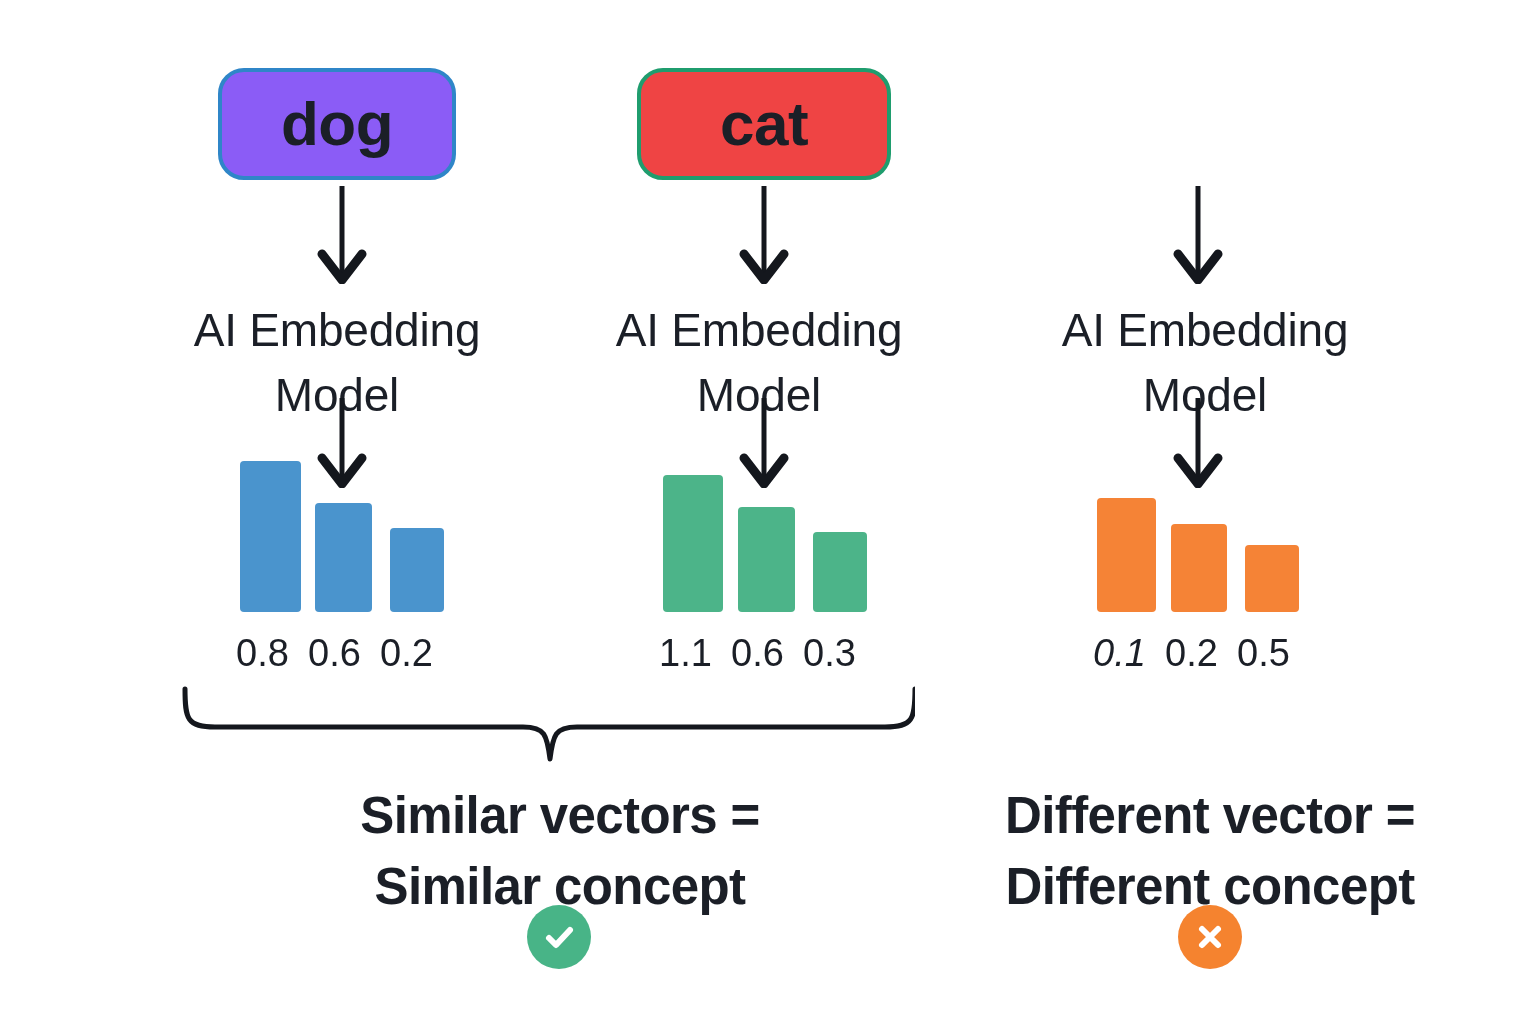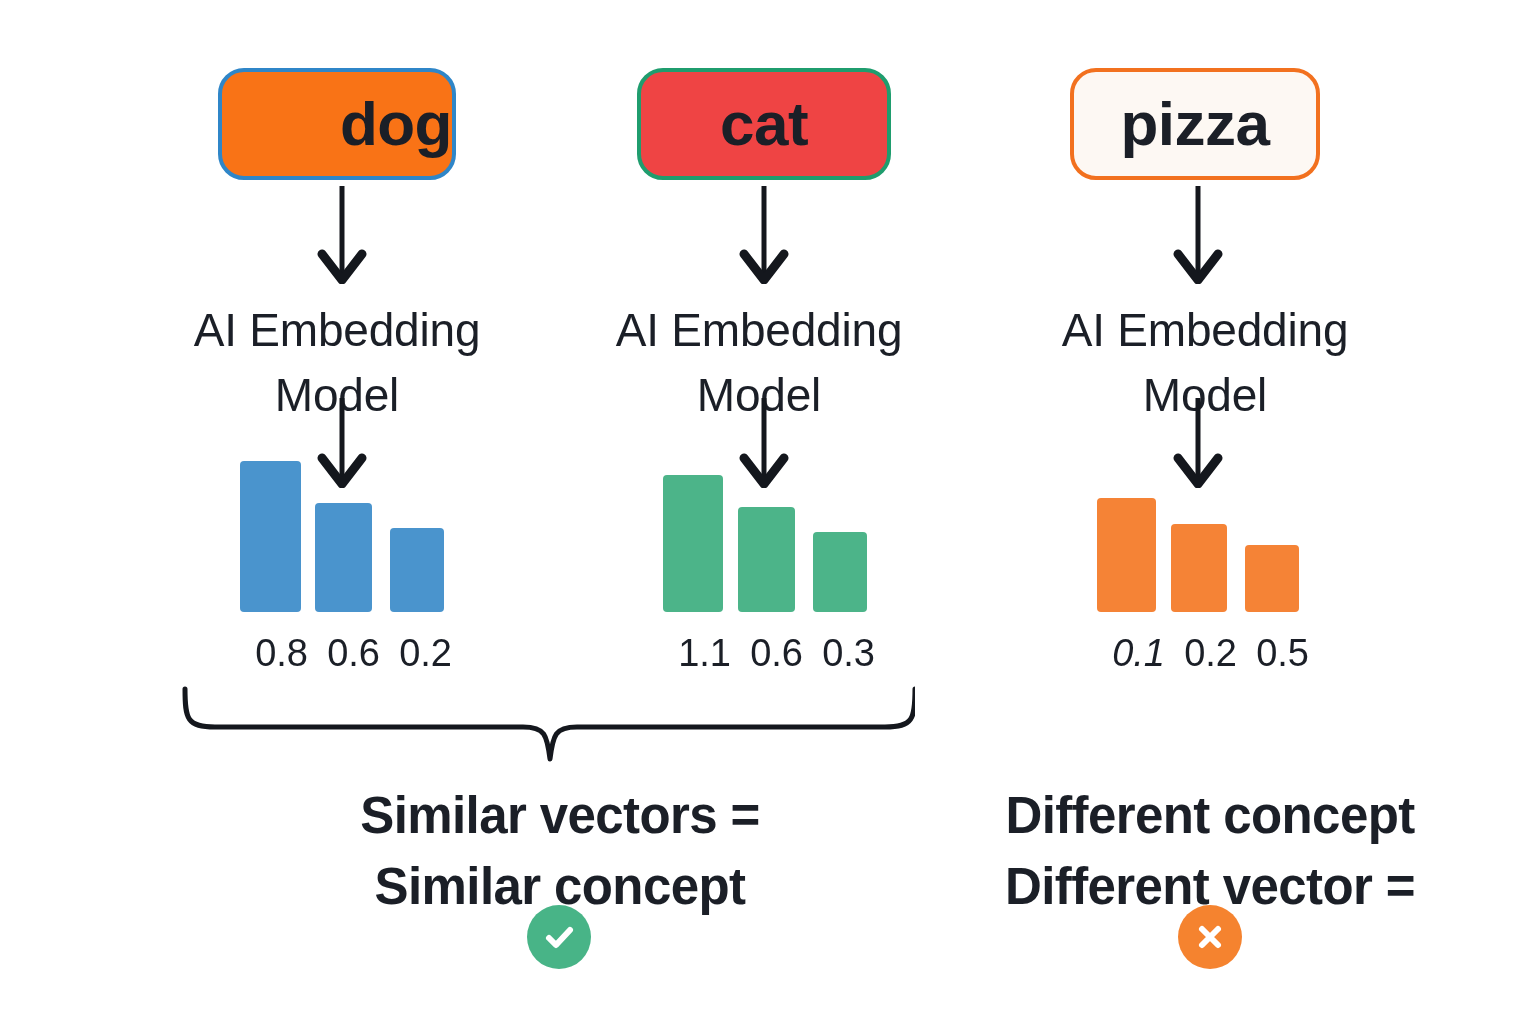--- a/index.html
+++ b/index.html
@@ -34,21 +34,21 @@
   }
   .chip-label {
     font-size: 62px;
     font-weight: 700;
     letter-spacing: -0.5px;
     line-height: 1;
     color: #1b1f27;
   }
 
   .chip-dog   { left: 218px; top: 68px;  width: 238px; height: 112px;
-                border-color: #2f86c8; background: #f97316; justify-content: flex-end; }
+                border-color: #2f86c8; background: #8b5cf6; }
   .chip-cat   { left: 637px; top: 68px;  width: 254px; height: 112px;
                 border-color: #1f9d6e; background: #ef4444; }
   .chip-pizza { left: 1070px; top: 68px; width: 250px; height: 112px;
                 border-color: #f2711f; background: #fdf8f3; }
 
   
   .arrow {
     position: absolute;
   }
 
@@ -76,21 +76,21 @@
   }
 
   .nums {
     position: absolute;
     display: flex;
     font-size: 38px;
     line-height: 1;
     color: #1b1f27;
   }
   .num {
-    text-align: right;
+    text-align: left;
   }
 
   
   .brace {
     position: absolute;
     left: 175px;
     top: 685px;
   }
 
   
@@ -176,23 +176,20 @@
     <div class="bar" style="left:75px; width:57px; height:105px; background:#4cb489;"></div>
     <div class="bar" style="left:150px;width:54px; height:80px;  background:#4cb489;"></div>
   </div>
 
   <div class="nums" style="left:659px; top:634px; width:216px;">
     <span class="num" style="width:72px;">1.1</span>
     <span class="num" style="width:72px;">0.6</span>
     <span class="num" style="width:72px;">0.3</span>
   </div>
 
-  <div class="chip chip-pizza">
-    <span class="chip-label">pizza</span>
-  </div>
 
   <svg class="arrow" style="left:1166px; top:186px;" width="64" height="98" viewBox="0 0 64 98">
     <line x1="32" y1="0" x2="32" y2="88" stroke="#14171d" stroke-width="5"></line>
     <path d="M12 68 L32 94 L52 68" fill="none" stroke="#14171d" stroke-width="9" stroke-linecap="round" stroke-linejoin="round"></path>
   </svg>
 
   <div class="model-caption" style="left:1040px; top:298px;">
     <div>AI Embedding</div>
     <div>Model</div>
   </div>
@@ -229,22 +226,22 @@
     <div>Similar concept</div>
   </div>
 
   <div class="badge badge-ok" style="left:527px; top:905px;">
     <svg width="40" height="40" viewBox="0 0 40 40">
       <path d="M10 21 L17 28 L31 13" fill="none" stroke="#ffffff" stroke-width="6" stroke-linecap="round" stroke-linejoin="round"></path>
     </svg>
   </div>
 
   <div class="conclusion" style="left:950px; top:780px; width:520px;">
+    <div>Different vector =</div>
     <div>Different concept</div>
-    <div>Different vector =</div>
   </div>
 
   <div class="badge badge-no" style="left:1178px; top:905px;">
     <svg width="40" height="40" viewBox="0 0 40 40">
       <path d="M12 12 L28 28 M28 12 L12 28" fill="none" stroke="#ffffff" stroke-width="6" stroke-linecap="round" stroke-linejoin="round"></path>
     </svg>
   </div>
 
 </div>
 

